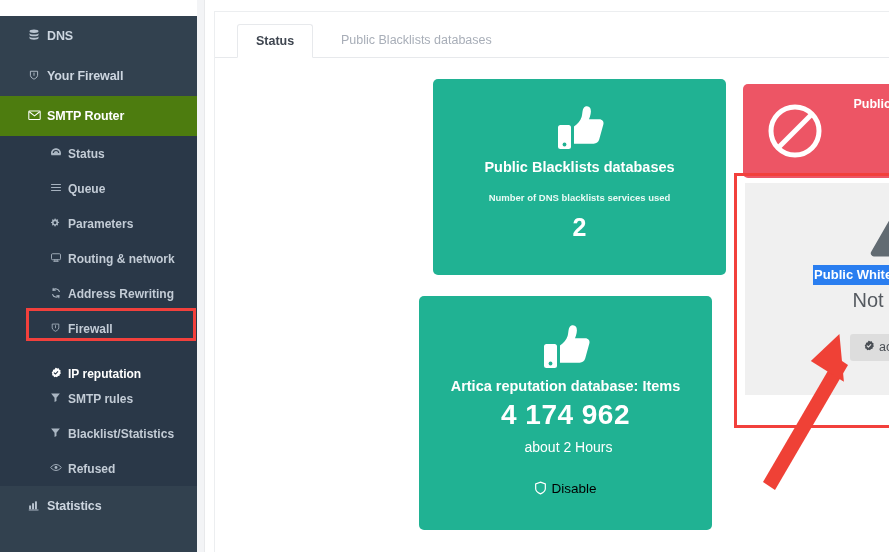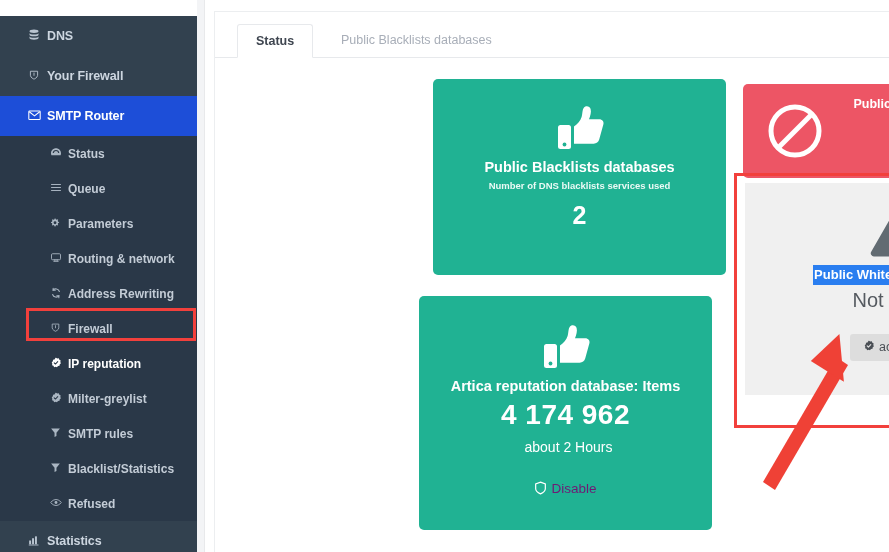--- a/index.html
+++ b/index.html
@@ -40,21 +40,21 @@
     height: 40px;
     padding-left: 26px;
     color: #cdd6e0;
     font-size: 12.5px;
     font-weight: 700;
     letter-spacing: -0.1px;
     box-sizing: border-box;
     white-space: nowrap;
   }
   .side-item.active-parent {
-    background: #1d4ed8;
+    background: #4d7c0f;
     color: #ffffff;
   }
   .side-item .sicon {
     display: inline-block;
     width: 16px;
     margin-right: 5px;
     text-align: center;
     font-size: 12px;
     color: #b9c4d0;
     flex: 0 0 auto;
@@ -76,20 +76,21 @@
     width: 15px;
     margin-right: 5px;
     text-align: center;
     font-size: 11px;
     color: #aab6c2;
     flex: 0 0 auto;
     line-height: 1;
   }
   .side-sub.highlighted {
     color: #ffffff;
+    align-items: flex-end;
   }
   .side-sub.highlighted .sicon { color: #ffffff; }
 
   
   #anno-ip-box {
     position: absolute;
     left: 26px;
     top: 292px;
     width: 170px;
     height: 33px;
@@ -184,21 +185,21 @@
   }
   .card-title {
     font-size: 14.5px;
     font-weight: 700;
     line-height: 1.2;
     margin-top: 4px;
   }
   .card-sub {
     font-size: 9.5px;
     font-weight: 700;
-    margin-top: 4px;
+    margin-top: 16px;
     color: #eafaf5;
   }
   .card-big {
     font-size: 25px;
     font-weight: 700;
     margin-top: 10px;
   }
   .card-big-lg {
     font-size: 28px;
     font-weight: 700;
@@ -208,21 +209,21 @@
   .card-mid {
     font-size: 14px;
     font-weight: 400;
     margin-top: 8px;
     padding-left: 6px;
   }
   .card-action {
     font-size: 13.5px;
     font-weight: 400;
     margin-top: 26px;
-    color: #701a75;
+    color: #000000;
   }
   .card-action .shield {
     display: inline-block;
     width: 13px;
     height: 14px;
     vertical-align: -2px;
     margin-right: 4px;
   }
 
   
@@ -422,29 +423,20 @@
       <div class="side-sub highlighted">
         <span class="sicon">
           <svg width="12" height="12" viewBox="0 0 16 16" fill="#ffffff">
               <path d="M8 .9l1.7 1.2 2-.3.8 1.9 1.8.9-.6 2 .9 1.8-1.6 1.3-.3 2-2 .3-1.4 1.5L7.5 13l-2 .5-.9-1.8-1.9-.8.4-2L2.3 7l1.5-1.4.2-2 2-.4L7.4 1z"></path>
               <path d="M5.6 7.8l1.6 1.6 3.1-3.2" fill="none" stroke="#2a3848" stroke-width="1.4" stroke-linecap="round" stroke-linejoin="round"></path>
             </svg>
         </span>
         <span>IP reputation</span>
       </div>
 
-      <div class="side-sub">
-        <span class="sicon">
-          <svg width="12" height="12" viewBox="0 0 16 16" fill="#aab6c2">
-              <path d="M8 .9l1.7 1.2 2-.3.8 1.9 1.8.9-.6 2 .9 1.8-1.6 1.3-.3 2-2 .3-1.4 1.5L7.5 13l-2 .5-.9-1.8-1.9-.8.4-2L2.3 7l1.5-1.4.2-2 2-.4L7.4 1z"></path>
-              <path d="M5.6 7.8l1.6 1.6 3.1-3.2" fill="none" stroke="#2a3848" stroke-width="1.4" stroke-linecap="round" stroke-linejoin="round"></path>
-            </svg>
-        </span>
-        <span>Milter-greylist</span>
-      </div>
 
       <div class="side-sub">
         <span class="sicon">
           <svg width="11" height="11" viewBox="0 0 16 16" fill="#aab6c2">
               <path d="M1.6 2h12.8L9.4 8.2v5L6.6 14.4V8.2z"></path>
             </svg>
         </span>
         <span>SMTP rules</span>
       </div>
 

